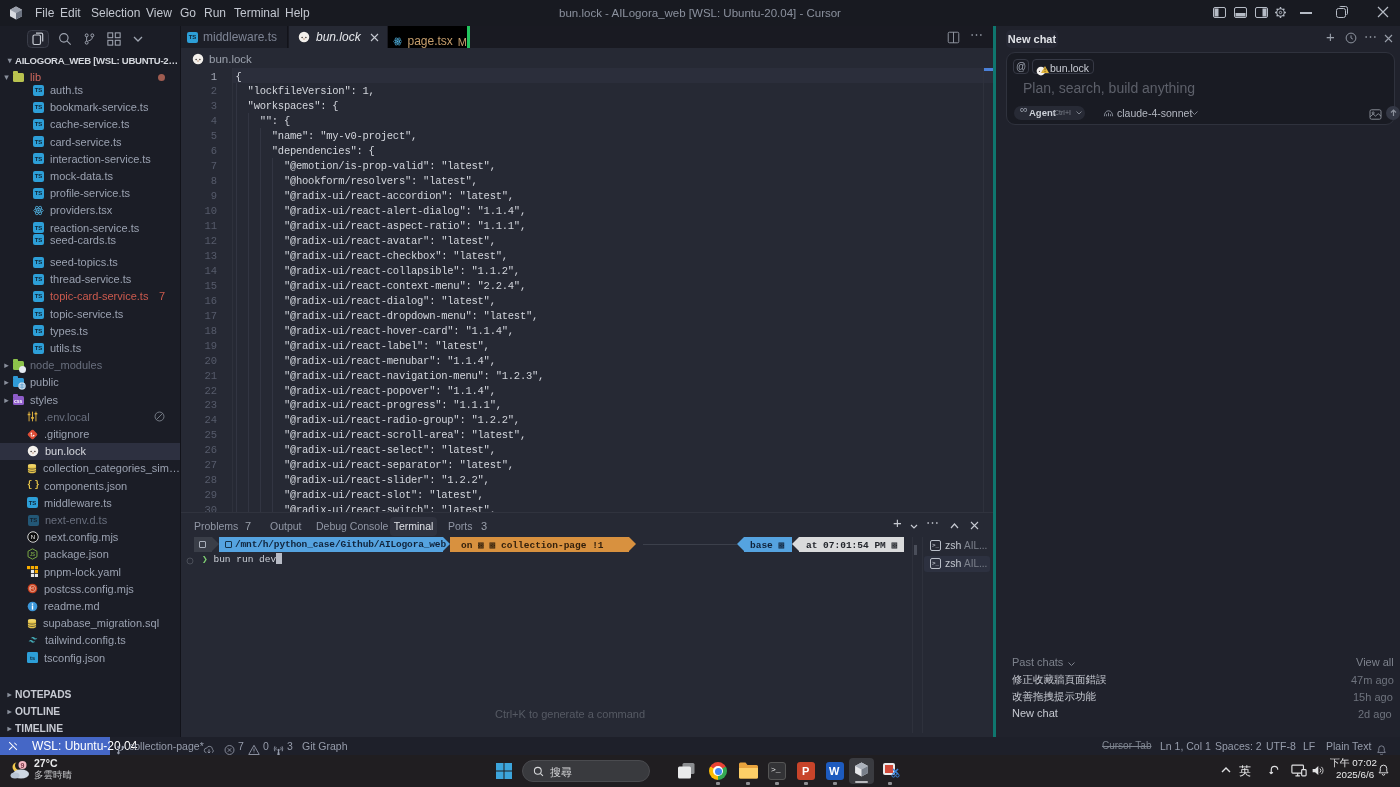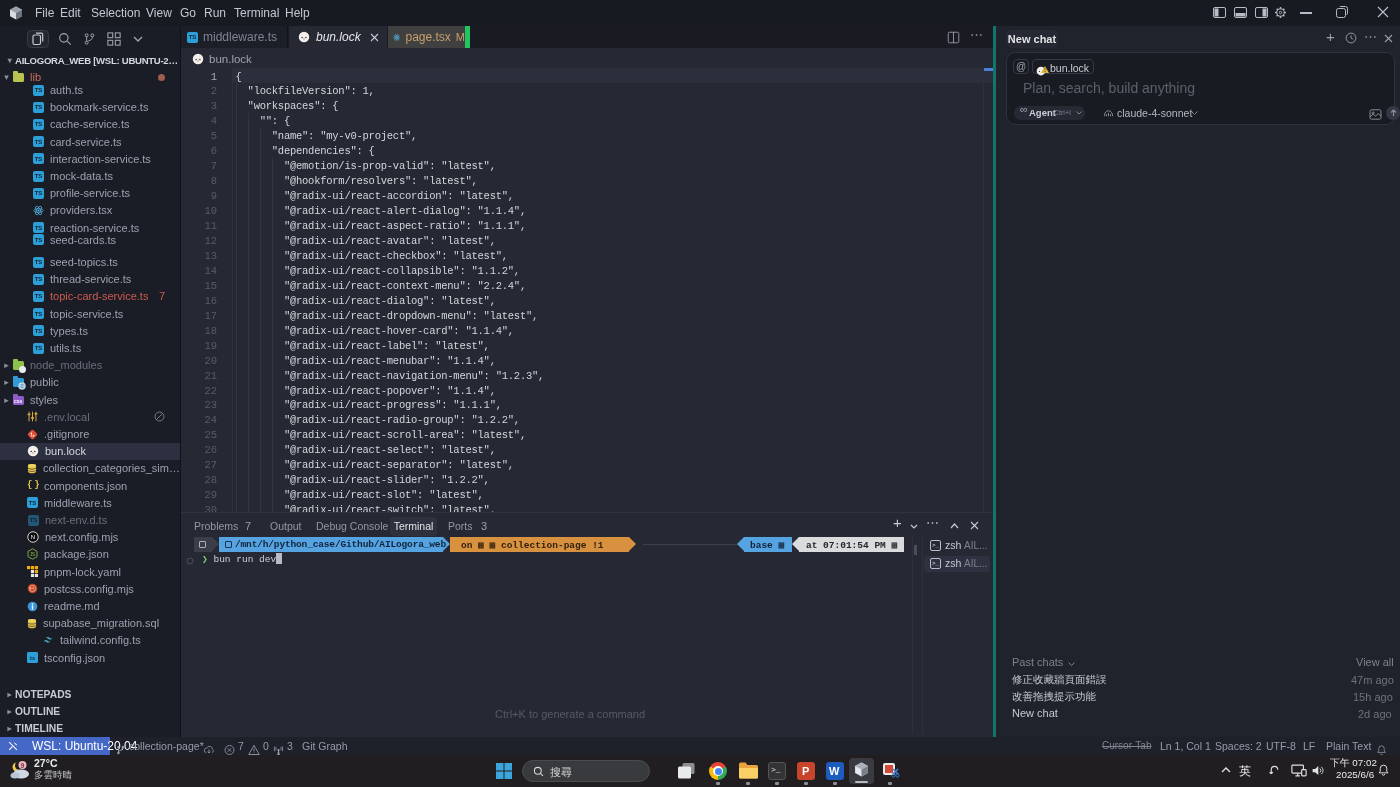--- a/index.html
+++ b/index.html
@@ -25,20 +25,21 @@
       <polygon points="7,7 13,3.8 13,10.2 7,13.5" fill="#6b7280"></polygon>
     </svg>
  <span class="menu" style="left:35px">File</span>
  <span class="menu" style="left:60px">Edit</span>
  <span class="menu" style="left:91px">Selection</span>
  <span class="menu" style="left:146px">View</span>
  <span class="menu" style="left:180px">Go</span>
  <span class="menu" style="left:204px">Run</span>
  <span class="menu" style="left:234px">Terminal</span>
  <span class="menu" style="left:285px">Help</span>
+ <div class="a" style="top:0;width:400px;left:500px;height:26px;line-height:26px;text-align:center;font-size:11.5px;color:#8b919e">bun.lock - AILogora_web [WSL: Ubuntu-20.04] - Cursor</div>
  <svg class="wic" style="left:1213px" width="13" height="13" viewBox="0 0 13 13">
       <rect x="0.5" y="1.5" width="12" height="10" rx="1.5" fill="none" stroke="#b6bcc6"></rect>
       <rect x="1.5" y="2.5" width="4" height="8" fill="#b6bcc6"></rect>
     </svg>
  <svg class="wic" style="left:1234px" width="13" height="13" viewBox="0 0 13 13">
       <rect x="0.5" y="1.5" width="12" height="10" rx="1.5" fill="none" stroke="#b6bcc6"></rect>
       <rect x="1.5" y="7" width="10" height="3.5" fill="#b6bcc6"></rect>
     </svg>
  <svg class="wic" style="left:1255px" width="13" height="13" viewBox="0 0 13 13">
       <rect x="0.5" y="1.5" width="12" height="10" rx="1.5" fill="none" stroke="#b6bcc6"></rect>
@@ -284,21 +285,21 @@
       <span class="lb">readme.md</span>
     </div>
     <div class="row" style="top:588.7px;padding-left:27px">
       <svg class="ic" viewBox="0 0 16 16" style="width:10px;height:11px">
         <path d="M1.5 3v10c0 1.4 2.9 2.5 6.5 2.5s6.5-1.1 6.5-2.5V3z" fill="#e8c64a"></path>
         <ellipse cx="8" cy="3" rx="6.5" ry="2.2" fill="#f0d468"></ellipse>
         <path d="M1.5 7.2c1.2 1.1 3.6 1.7 6.5 1.7s5.3-.6 6.5-1.7M1.5 11c1.2 1.1 3.6 1.7 6.5 1.7s5.3-.6 6.5-1.7" stroke="#23252e" stroke-width="1" fill="none"></path>
       </svg>
       <span class="lb">supabase_migration.sql</span>
     </div>
-    <div class="row" style="top:605.9px;padding-left:42px">
+    <div class="row" style="top:605.9px;padding-left:27px">
       <svg class="ic" viewBox="0 0 16 16" style="width:12px;height:10px">
         <path d="M4.5 6C5 4 6.2 3 8 3c2.7 0 3 2 4.4 2.3 .9.2 1.7-.1 2.4-1-.5 2-1.7 3-3.5 3-2.7 0-3-2-4.4-2.3-.9-.2-1.7.1-2.4 1zM1.2 11c.5-2 1.7-3 3.5-3 2.7 0 3 2 4.4 2.3.9.2 1.7-.1 2.4-1-.5 2-1.7 3-3.5 3-2.7 0-3-2-4.4-2.3-.9-.2-1.7.1-2.4 1z" fill="#44a8b3"></path>
       </svg>
       <span class="lb">tailwind.config.ts</span>
     </div>
     <div class="row" style="top:623.1px;padding-left:27px">
       <svg class="ic" viewBox="0 0 16 16" style="width:11px;height:11px">
         <rect x="0" y="0" width="16" height="16" rx="2" fill="#2d9fd8"></rect>
         <text x="8" y="11.5" font-size="8" font-weight="bold" fill="#0e2433" text-anchor="middle" font-family="Liberation Sans">ts</text>
       </svg>
@@ -319,21 +320,21 @@
         <circle cx="8" cy="8" r="7" fill="#f3f0ec"></circle>
         <circle cx="5.5" cy="8.5" r="1" fill="#3a2f2a"></circle>
         <circle cx="10.5" cy="8.5" r="1" fill="#3a2f2a"></circle>
         <ellipse cx="8" cy="10.5" rx="1.3" ry="1" fill="#c9a68e"></ellipse>
       </svg>
       <span style="font-size:12px;font-style:italic;color:#e6e8ec;margin-left:6px">bun.lock</span>
    <svg style="margin-left:9px" width="9" height="9" viewBox="0 0 9 9" stroke="#c6cad2" stroke-width="1.1">
         <path d="M1 1l7 7M8 1l-7 7"></path>
       </svg>
     </div>
- <div class="a" style="left:207px;top:0;width:82px;height:22px;background:#404040;border-right:5px solid #22c55e;display:flex;align-items:center;padding-left:5px">
+ <div class="a" style="left:207px;top:0;width:82px;height:22px;background:#000000;border-right:3px solid #22c55e;display:flex;align-items:flex-end;padding-left:5px">
    <svg width="13" height="13" viewBox="0 0 16 16">
         <g fill="none" stroke="#53b7e8" stroke-width="1">
           <ellipse cx="8" cy="8" rx="7" ry="2.8"></ellipse>
           <ellipse cx="8" cy="8" rx="7" ry="2.8" transform="rotate(60 8 8)"></ellipse>
           <ellipse cx="8" cy="8" rx="7" ry="2.8" transform="rotate(120 8 8)"></ellipse>
         </g>
         <circle cx="8" cy="8" r="1.5" fill="#53b7e8"></circle>
       </svg>
       <span style="font-size:12px;color:#c79f6d;margin-left:5px">page.tsx</span>
       <span style="font-size:11px;color:#c79f6d;margin-left:5px">M</span>

